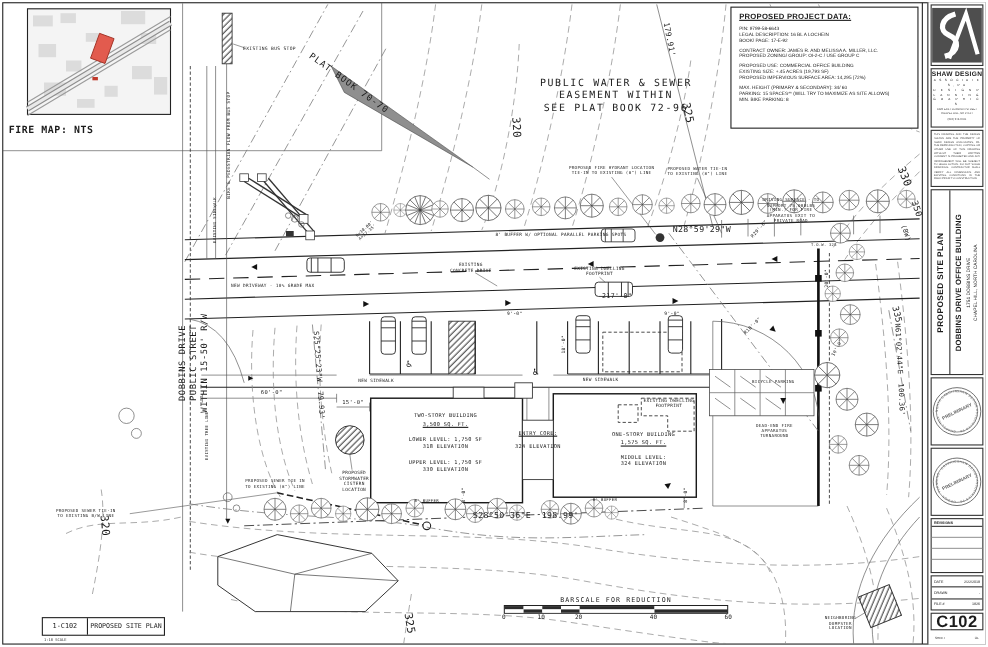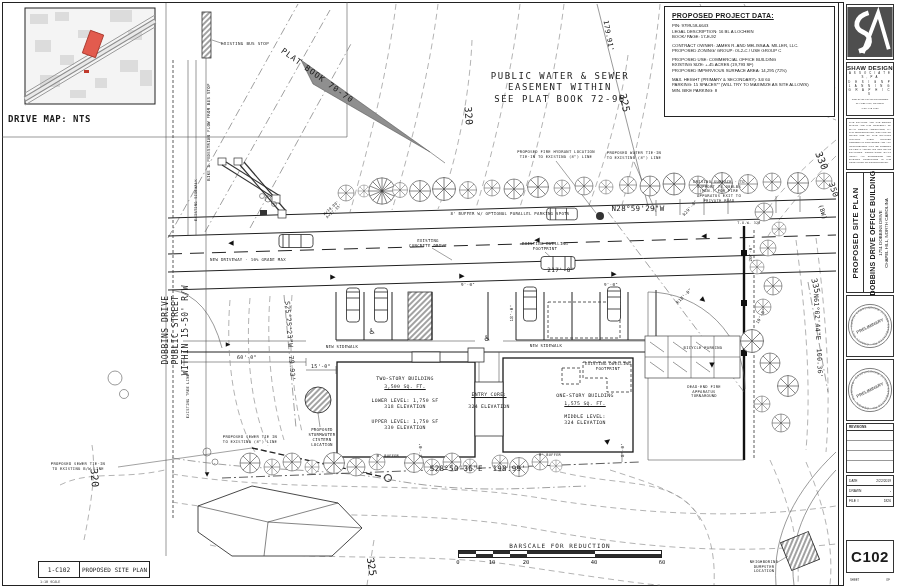--- a/index.html
+++ b/index.html
@@ -55,22 +55,22 @@
   .proj-addr{font-size:4.4px;margin-top:2px;}
   .proj-city{font-size:4.4px;margin-top:1px;}
   .tb-seal{height:62px;display:flex;align-items:center;justify-content:center;}
   .tb-rev{height:50px;}
   .tb-rev .hd{font-size:3.2px;font-weight:bold;padding:1px 2px;border-bottom:.6px solid #333;}
   .tb-rev .rw{height:9px;border-bottom:.6px solid #999;}
   .tb-fields{height:32px;display:flex;flex-direction:column;}
   .tb-frow{flex:1;display:flex;justify-content:space-between;align-items:center;
            padding:0 2px;font-size:3.3px;border-bottom:.6px solid #333;}
   .tb-frow:last-child{border-bottom:none;}
-  .tb-num{height:33px;display:flex;align-items:center;justify-content:center;
-          font-size:15px;font-weight:bold;letter-spacing:.5px;margin-top:31px;}
+  .tb-num{height:16px;display:flex;align-items:center;justify-content:center;
+          font-size:15px;font-weight:bold;letter-spacing:.5px;}
   .tb-of{height:9px;border:none;display:flex;justify-content:space-between;
          padding:0 4px;font-size:2.8px;color:#333;align-items:center;}
   
   .foot-table{position:absolute;left:38px;top:561px;width:112px;height:17px;border:1px solid #222;
               display:flex;background:#fff;box-sizing:border-box;z-index:6;}
   .foot-table .c1{width:40px;border-right:1px solid #222;display:flex;align-items:center;
                   justify-content:center;font-size:6.2px;font-family:"DejaVu Sans Mono",monospace;}
   .foot-table .c2{flex:1;display:flex;align-items:center;justify-content:center;
                   font-size:6px;font-family:"DejaVu Sans Mono",monospace;}
   .foot-scale{position:absolute;left:40px;top:580px;font-size:3.4px;
@@ -480,21 +480,21 @@
       <div class="plan-label arr" style="left: 333px; top: 277px; font-size: 7px; transform: translate(-50%, -50%) rotate(0deg);">▶</div>
       <div class="plan-label arr" style="left: 462px; top: 276px; font-size: 7px; transform: translate(-50%, -50%) rotate(0deg);">▶</div>
       <div class="plan-label arr" style="left: 614px; top: 274px; font-size: 7px; transform: translate(-50%, -50%) rotate(0deg);">▶</div>
       <div class="plan-label arr" style="left: 703px; top: 300px; font-size: 7px; transform: translate(-50%, -50%) rotate(42deg);">▶</div>
       <div class="plan-label arr" style="left: 712px; top: 365px; font-size: 7px; transform: translate(-50%, -50%) rotate(0deg);">▼</div>
       <div class="plan-label arr" style="left: 207px; top: 474px; font-size: 6px; transform: translate(-50%, -50%) rotate(0deg);">▼</div>
       <div class="plan-label arr" style="left: 228px; top: 344px; font-size: 6px; transform: translate(-50%, -50%) rotate(0deg);">▶</div>
       <div class="plan-label arr" style="left: 608px; top: 441px; font-size: 7px; transform: translate(-50%, -50%) rotate(-38deg);">▶</div>
     </div>
 
-<div class="areamap-label">DRIVE MAP: NTS</div>
+<div class="areamap-label">FIRE MAP: NTS</div>
 
 <div class="projdata">
   <div class="pd-title">PROPOSED PROJECT DATA:</div>
   <div>
         <div class="pd-line">PIN: 9799-58-6643</div>
         <div class="pd-line">LEGAL DESCRIPTION: 16 BL A LOCHEIN</div>
         <div class="pd-line">BOOK/ PAGE: 17-E-92</div>
         <div class="pd-line gap"></div>
         <div class="pd-line">CONTRACT OWNER: JAMES R. AND MELISSA A. MILLER, LLC.</div>
         <div class="pd-line">PROPOSED ZONING/ GROUP: OI-2-C / USE GROUP C</div>

